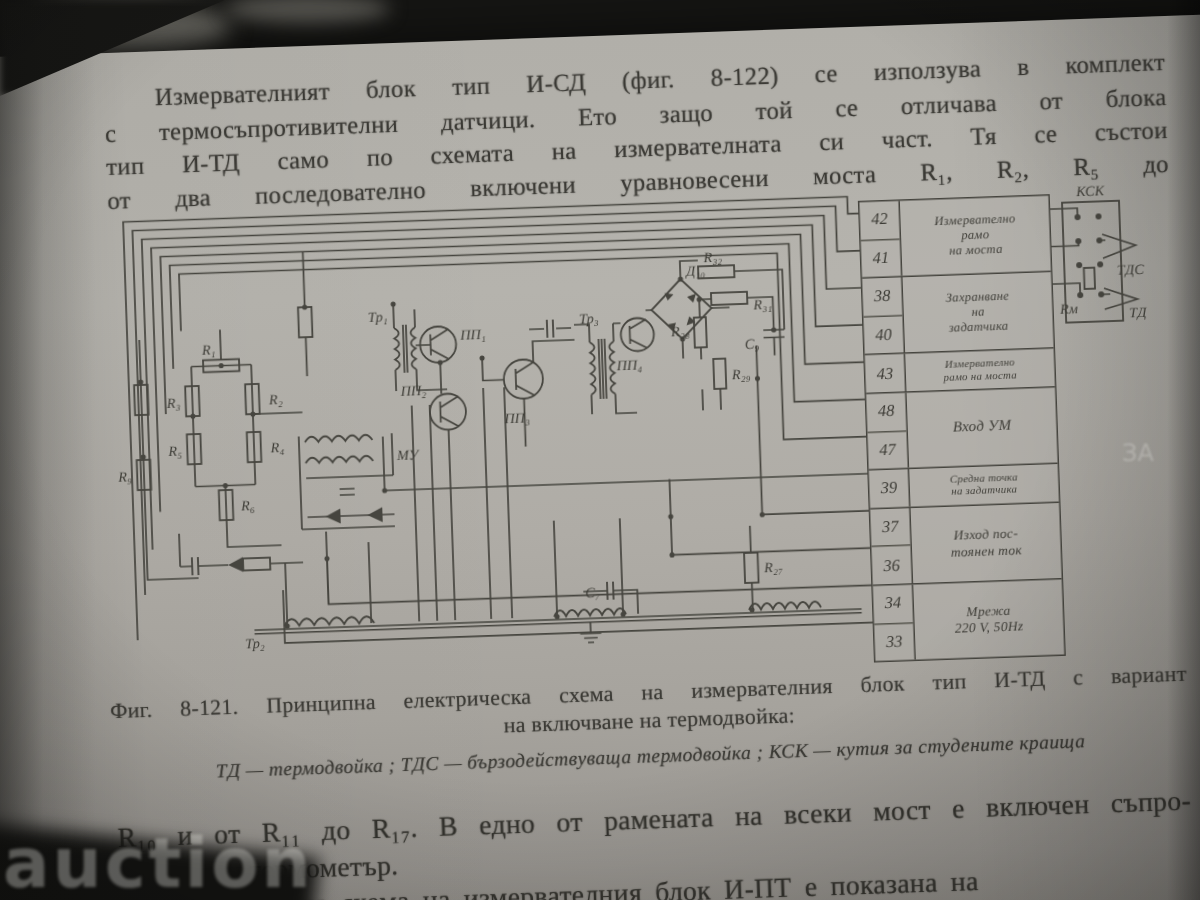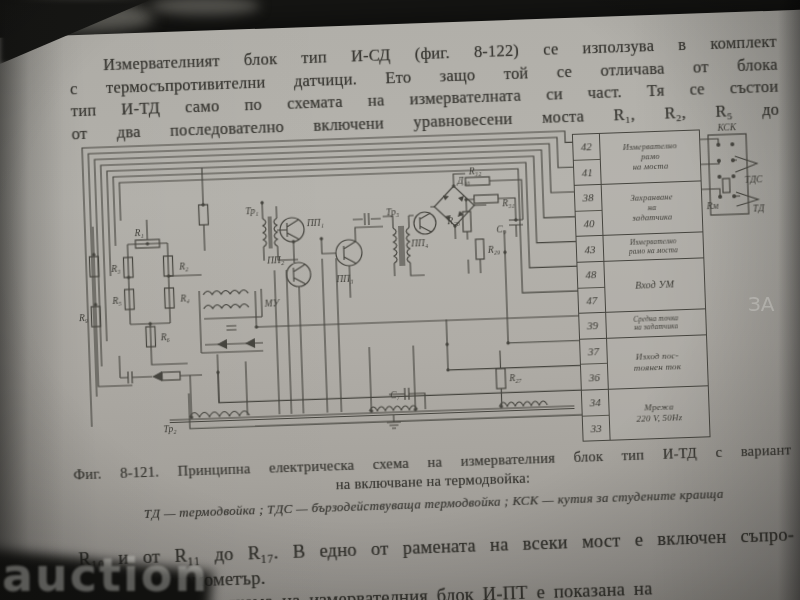--- a/index.html
+++ b/index.html
@@ -27,21 +27,21 @@
   .cornerBL{position:absolute;left:-20px;bottom:-30px;width:230px;height:70px;background:#131311;transform:rotate(6deg);filter:blur(6px);z-index:3;pointer-events:none;}
   .leftshade{position:absolute;left:0;top:0;width:64px;height:100%;background:linear-gradient(90deg,rgba(18,18,16,.5),rgba(18,18,16,.12) 45%,transparent);z-index:3;pointer-events:none;}
   .rightshade{position:absolute;right:0;top:0;width:22px;height:100%;background:linear-gradient(270deg,rgba(0,0,0,.34),transparent);z-index:3;pointer-events:none;}
   .vignette{position:absolute;inset:0;background:radial-gradient(ellipse at 45% 40%,transparent 55%,rgba(0,0,0,.24) 100%);z-index:4;pointer-events:none;}
 
   .wm{
     position:absolute;left:2px;top:548px;width:210px;overflow:hidden;white-space:nowrap;
     font-family:"DejaVu Sans","Liberation Sans",sans-serif;font-weight:bold;font-size:46px;
     color:rgba(242,242,238,.33);letter-spacing:2px;filter:blur(1.1px);z-index:5;pointer-events:none;
   }
-  .wm2{position:absolute;left:748px;top:292px;font-family:"DejaVu Sans",sans-serif;font-size:20px;
+  .wm2{position:absolute;left:748px;top:292px;font-family:"DejaVu Sans",sans-serif;font-size:16px;
     color:rgba(245,245,240,.27);filter:blur(.6px);z-index:5;pointer-events:none;}
 
   
   .para-top{position:absolute;left:78px;top:44px;width:708px;font-size:16.5px;line-height:22.6px;
     letter-spacing:.2px;word-spacing:3.5px;text-shadow:0 0 1px rgba(58,57,52,.65);}
   .para-top .ln{text-align:justify;text-align-last:justify;}
   .para-top .indent{padding-left:34px;}
 
   .fig-caption{position:absolute;left:68px;top:455px;width:718px;font-size:14.6px;line-height:17.5px;
     letter-spacing:.2px;text-shadow:0 0 .8px rgba(58,57,52,.6);}

